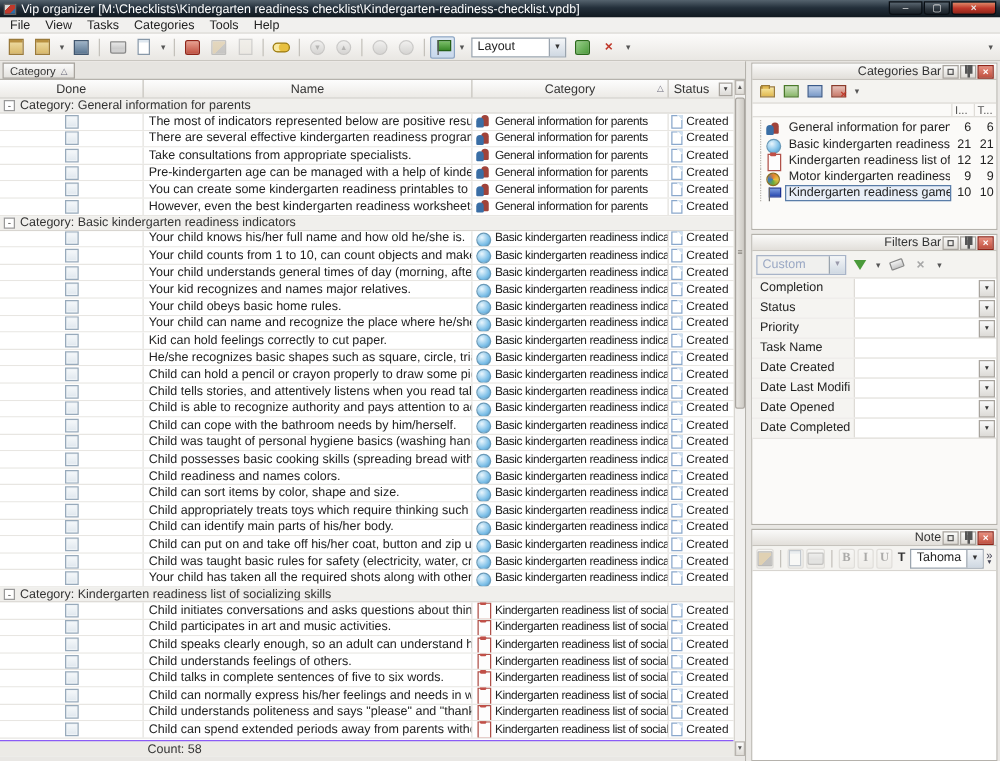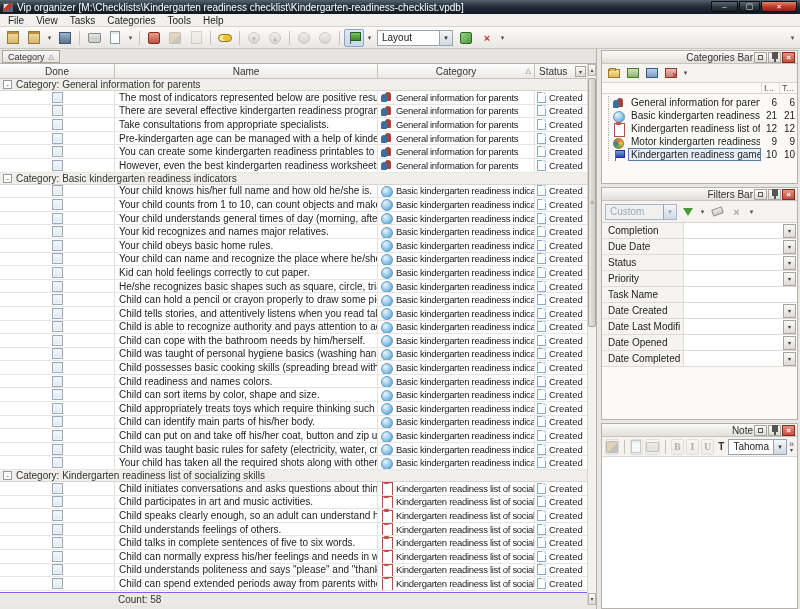--- a/index.html
+++ b/index.html
@@ -881,26 +881,20 @@
           <div class="tdrop">▾</div>
         </div>
         <div class="filter-rows">
             <div class="frow">
               <div class="flabel">Completion</div>
               <div class="fval">
                 <span class="fdrop">▾</span>
               </div>
             </div>
             <div class="frow">
-              <div class="flabel">Due Date</div>
-              <div class="fval">
-                <span class="fdrop">▾</span>
-              </div>
-            </div>
-            <div class="frow">
               <div class="flabel">Status</div>
               <div class="fval">
                 <span class="fdrop">▾</span>
               </div>
             </div>
             <div class="frow">
               <div class="flabel">Priority</div>
               <div class="fval">
                 <span class="fdrop">▾</span>
               </div>

